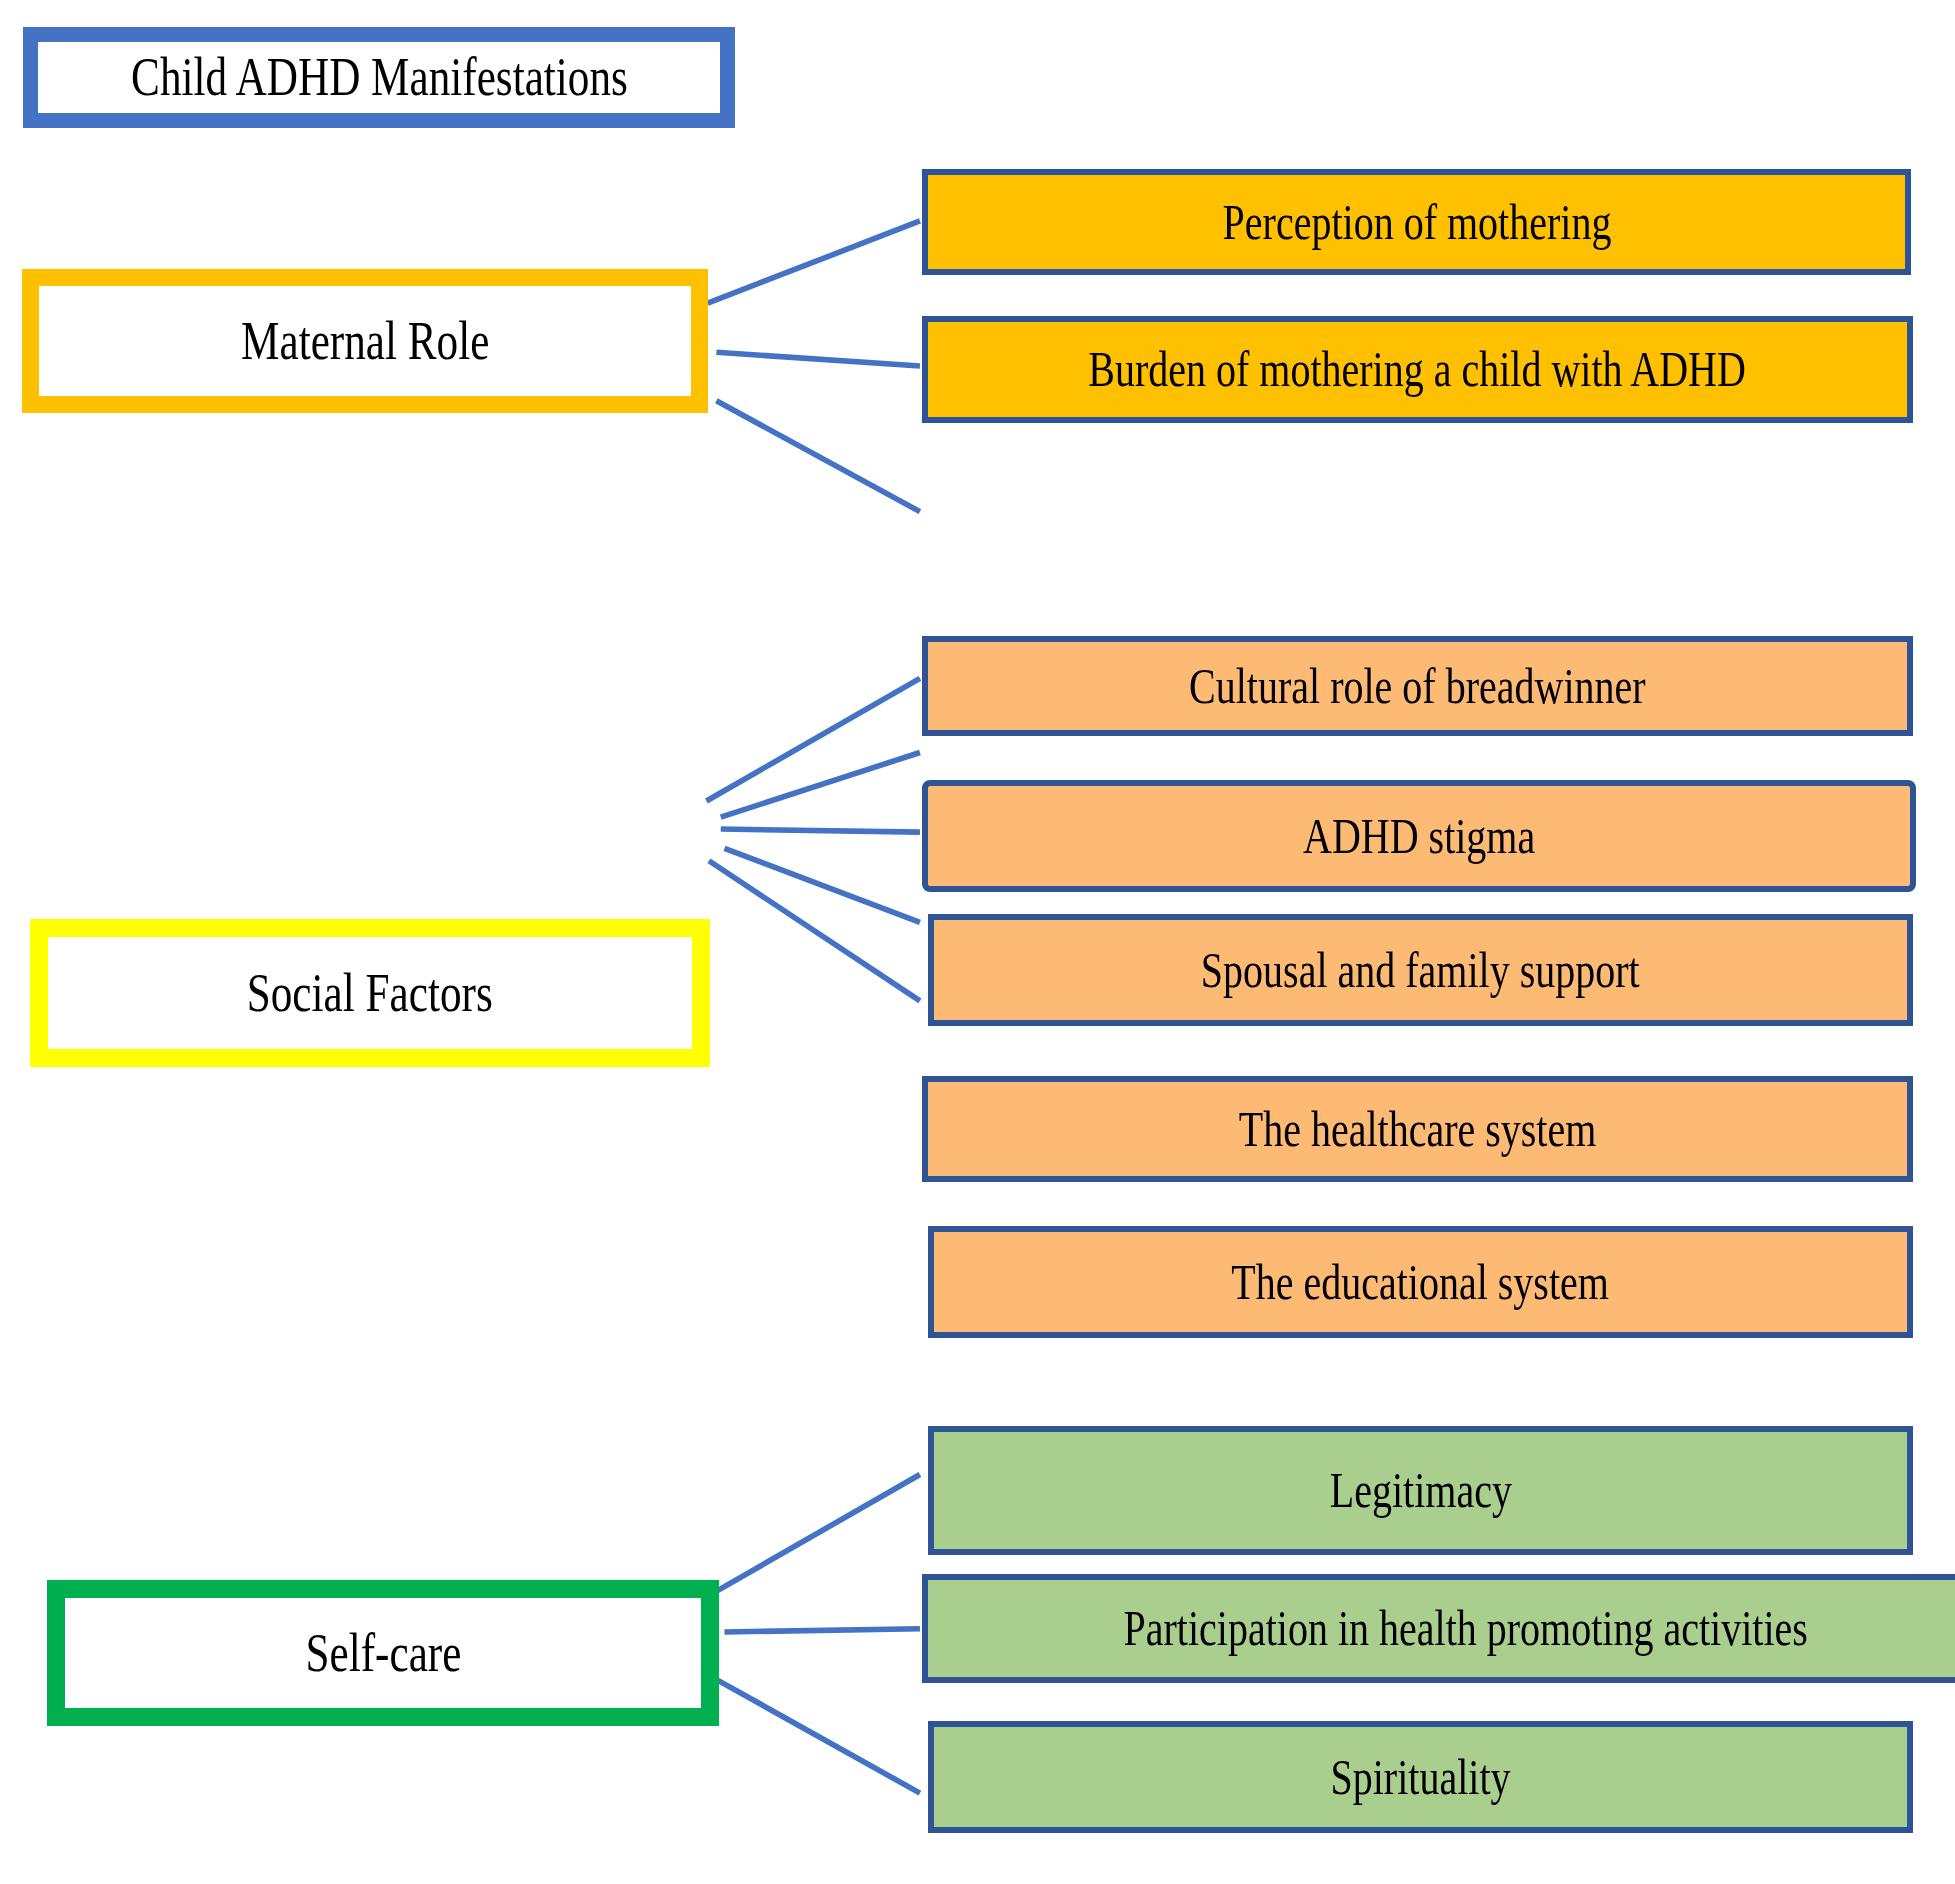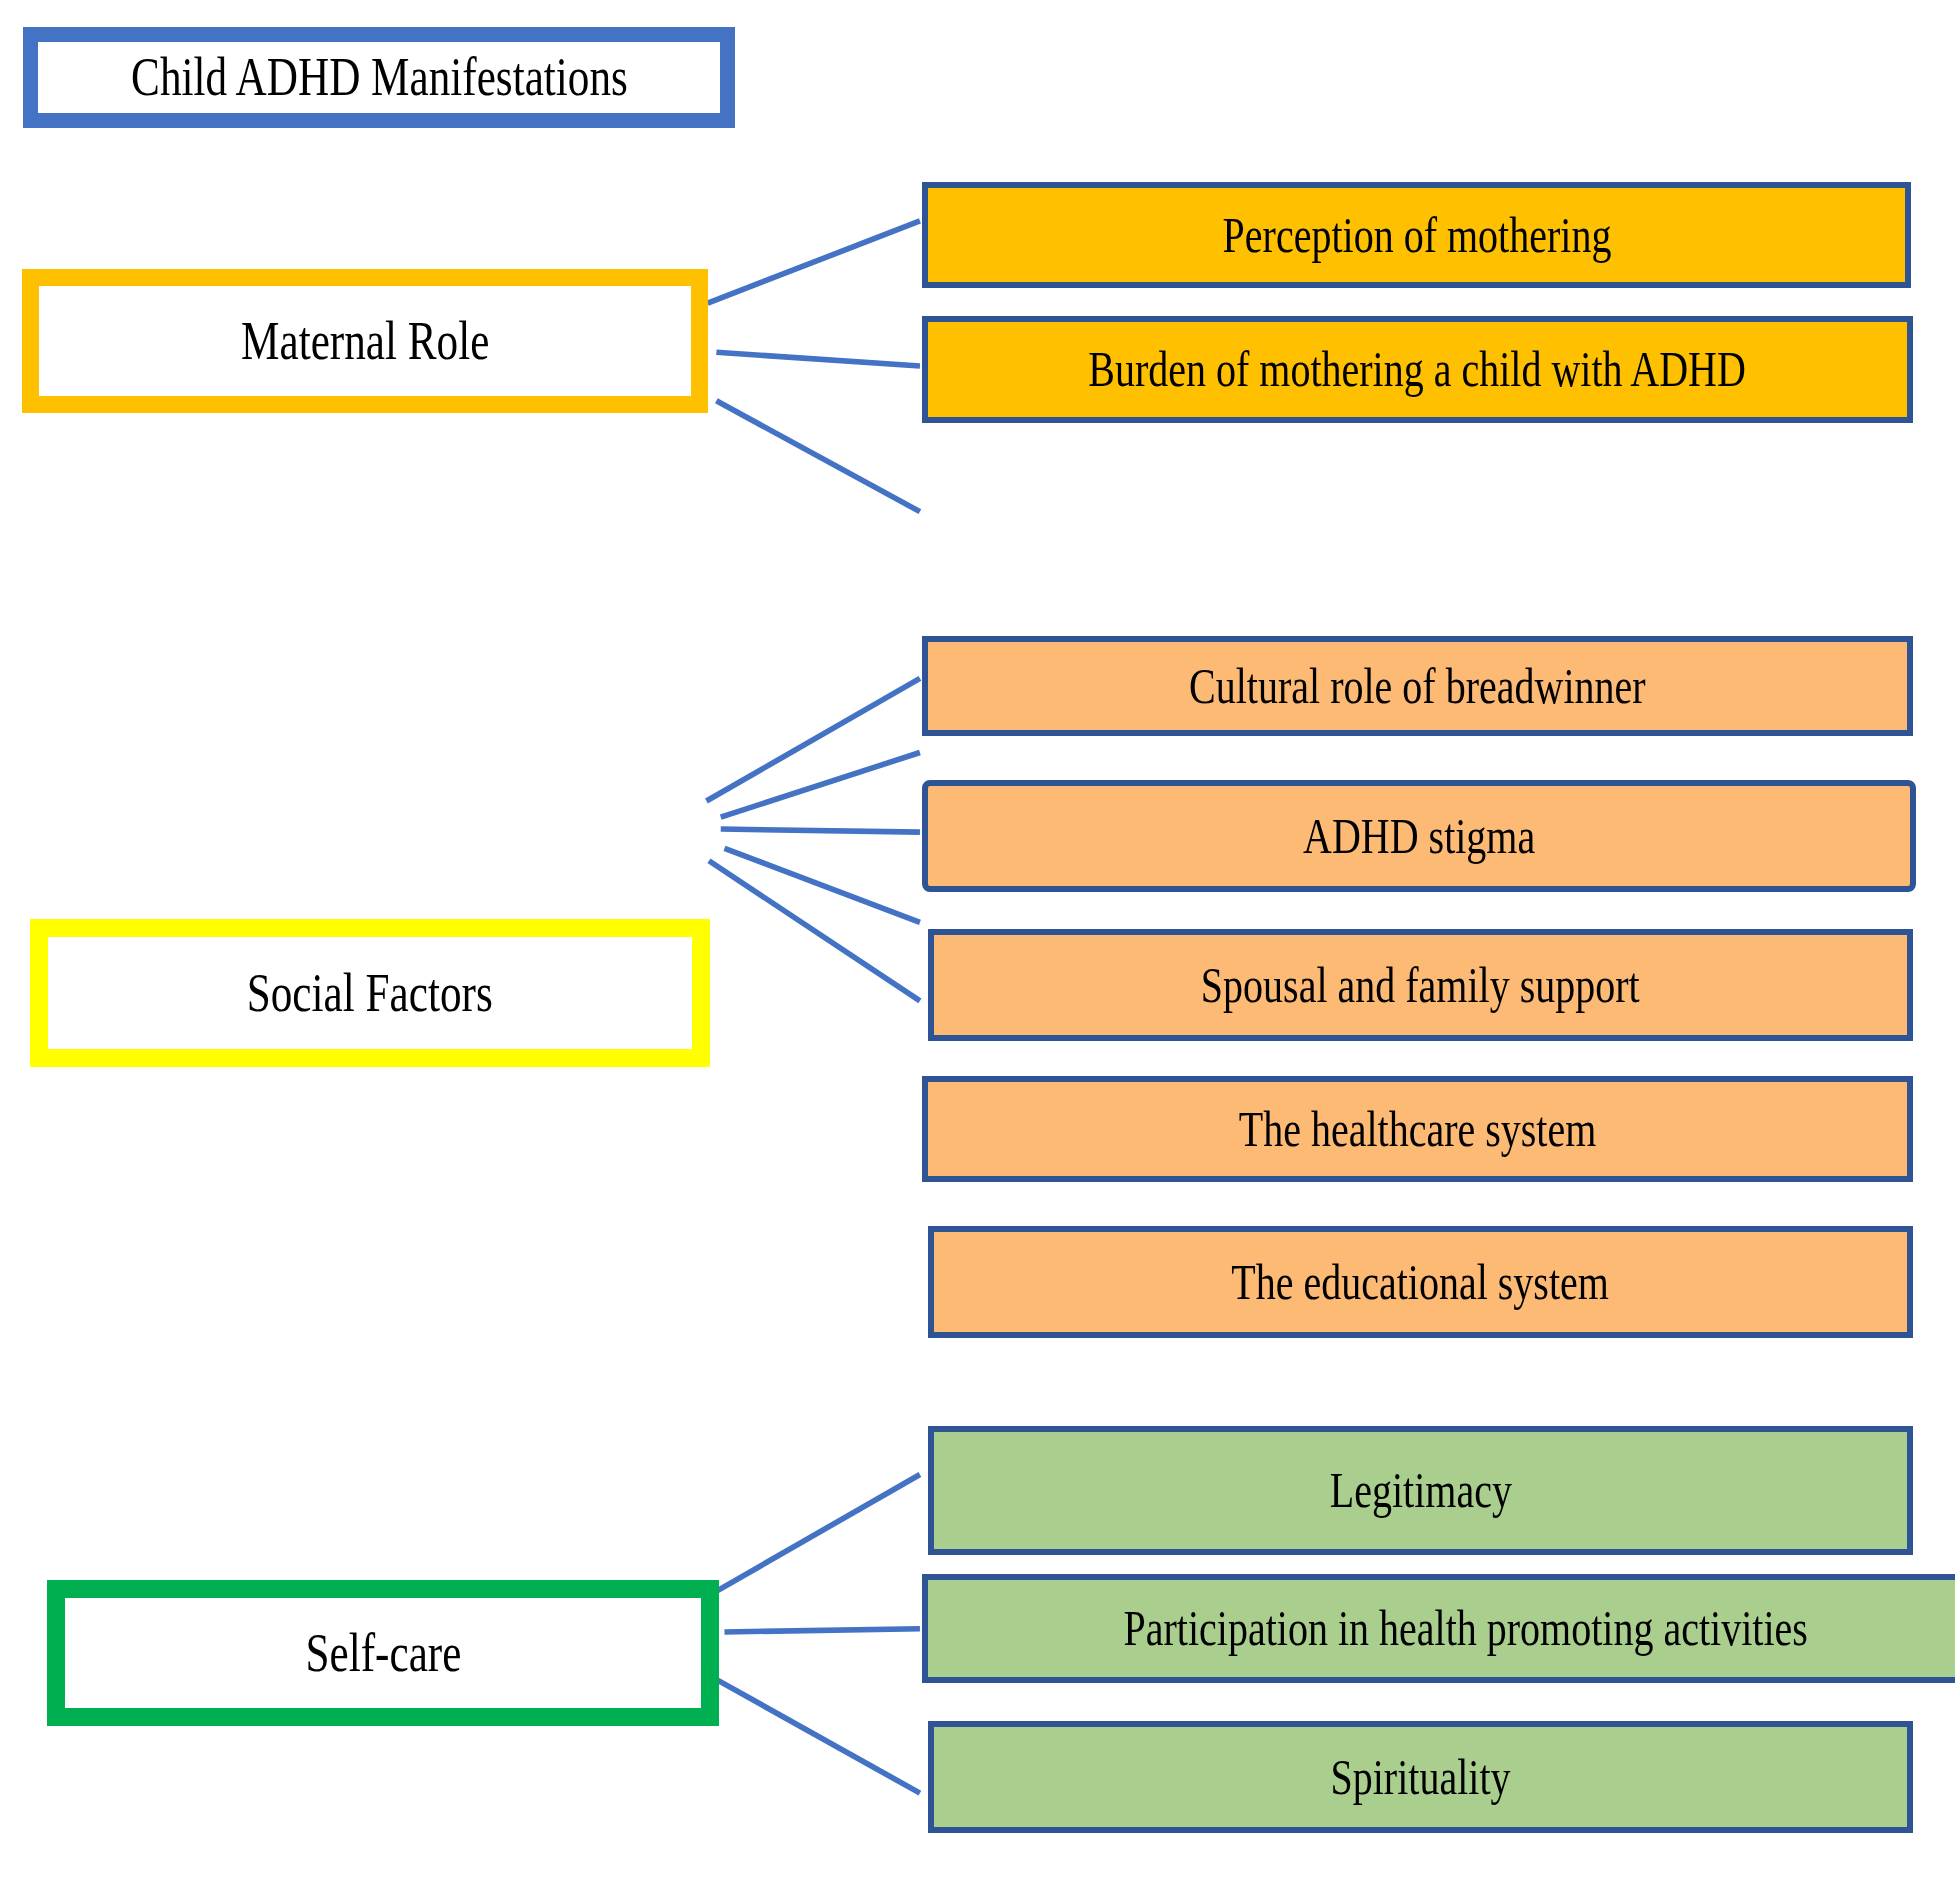--- a/index.html
+++ b/index.html
@@ -88,38 +88,38 @@
   </svg>
 
   <div class="node theme root" style="left:23px;  top:27px;   width:712px; height:101px;">
     <span class="label">Child ADHD Manifestations</span>
   </div>
 
   <div class="node theme amber" style="left:22.4px;  top:269px;  width:686px; height:144px;text-align:center;">
     <span class="label">Maternal Role</span>
   </div>
 
-  <div class="node sub orange" style="left:922px; top:169px;  width:989px; height:106px;margin-top:13px;">
+  <div class="node sub orange" style="left:922px; top:169px;  width:989px; height:106px;">
     <span class="label">Perception of mothering</span>
   </div>
   <div class="node sub orange" style="left:922px; top:316px;  width:991px; height:107px;">
     <span class="label">Burden of mothering a child with ADHD</span>
   </div>
 
   <div class="node theme yellow" style="left:30px;  top:919px; width:680px; height:148px;text-align:right;">
     <span class="label">Social Factors</span>
   </div>
 
   <div class="node sub yellow" style="left:922px; top:636px; width:991px; height:100px;">
     <span class="label">Cultural role of breadwinner</span>
   </div>
   <div class="node sub yellow" style="left:922px; top:780px; width:994px; height:112px;border-radius:8px;">
     <span class="label">ADHD stigma</span>
   </div>
-  <div class="node sub yellow" style="left:928px; top:914px; width:985px; height:112px;margin-top:15px;">
+  <div class="node sub yellow" style="left:928px; top:914px; width:985px; height:112px;">
     <span class="label">Spousal and family support</span>
   </div>
   <div class="node sub yellow" style="left:922px; top:1076px; width:991px; height:106px;">
     <span class="label">The healthcare system</span>
   </div>
   <div class="node sub yellow" style="left:928px; top:1226px; width:985px; height:112px;">
     <span class="label">The educational system</span>
   </div>
 
   <div class="node theme green" style="left:47px;  top:1580px; width:672px; height:146px;">

